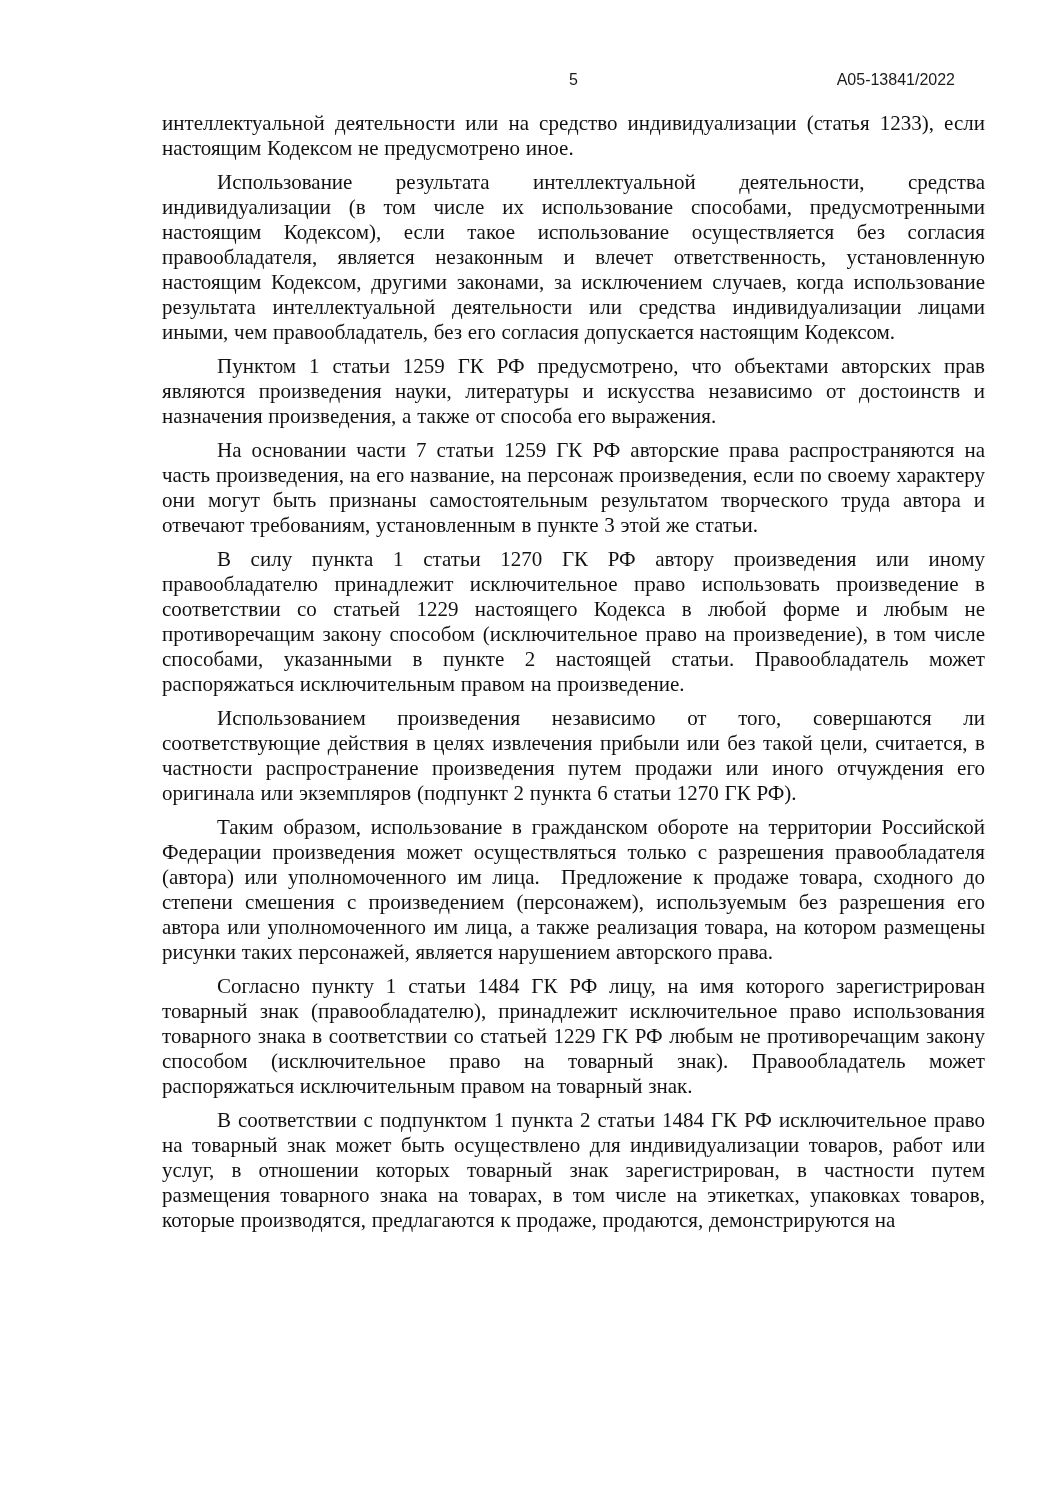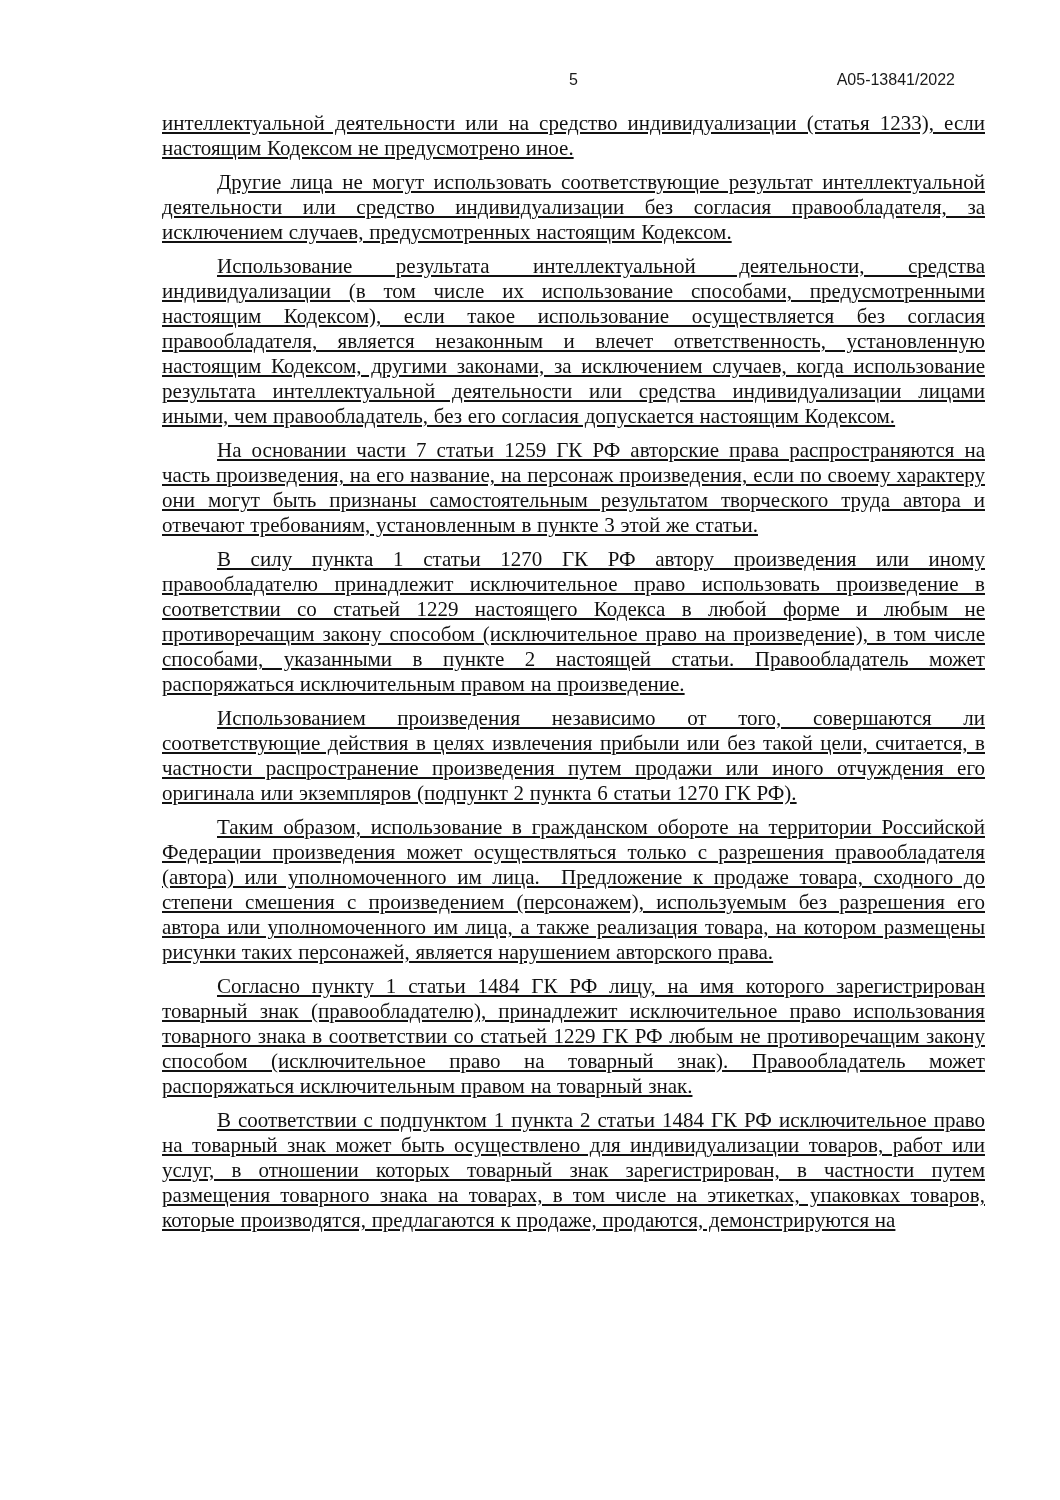--- a/index.html
+++ b/index.html
@@ -48,38 +48,37 @@
   }
   .para {
     font-family: "Liberation Serif", "DejaVu Serif", serif;
     font-size: 21px;
     line-height: 25px;
     text-align: justify;
     text-indent: 55px;
     margin: 0 0 9px 0;
     color: #111111;
     word-spacing: 0.5px;
-    text-decoration: underline;
   }
   .para.continuation {
     text-indent: 0;
   }
 </style>
 </head>
 <body>
 
 <div class="page">
   <div class="header">
     <div class="page-number">5</div>
     <div class="case-number">А05-13841/2022</div>
   </div>
   <div class="content">
       <p class="para continuation">интеллектуальной деятельности или на средство индивидуализации (статья 1233), если настоящим Кодексом не предусмотрено иное.</p>
-      <p class="para">Другие лица не могут использовать соответствующие результат интеллектуальной деятельности или средство индивидуализации без согласия правообладателя, за исключением случаев, предусмотренных настоящим Кодексом.</p>
       <p class="para">Использование результата интеллектуальной деятельности, средства индивидуализации (в том числе их использование способами, предусмотренными настоящим Кодексом), если такое использование осуществляется без согласия правообладателя, является незаконным и влечет ответственность, установленную настоящим Кодексом, другими законами, за исключением случаев, когда использование результата интеллектуальной деятельности или средства индивидуализации лицами иными, чем правообладатель, без его согласия допускается настоящим Кодексом.</p>
+      <p class="para">Пунктом 1 статьи 1259 ГК РФ предусмотрено, что объектами авторских прав являются произведения науки, литературы и искусства независимо от достоинств и назначения произведения, а также от способа его выражения.</p>
       <p class="para">На основании части 7 статьи 1259 ГК РФ авторские права распространяются на часть произведения, на его название, на персонаж произведения, если по своему характеру они могут быть признаны самостоятельным результатом творческого труда автора и отвечают требованиям, установленным в пункте 3 этой же статьи.</p>
       <p class="para">В силу пункта 1 статьи 1270 ГК РФ автору произведения или иному правообладателю принадлежит исключительное право использовать произведение в соответствии со статьей 1229 настоящего Кодекса в любой форме и любым не противоречащим закону способом (исключительное право на произведение), в том числе способами, указанными в пункте 2 настоящей статьи. Правообладатель может распоряжаться исключительным правом на произведение.</p>
       <p class="para">Использованием произведения независимо от того, совершаются ли соответствующие действия в целях извлечения прибыли или без такой цели, считается, в частности распространение произведения путем продажи или иного отчуждения его оригинала или экземпляров (подпункт 2 пункта 6 статьи 1270 ГК РФ).</p>
       <p class="para">Таким образом, использование в гражданском обороте на территории Российской Федерации произведения может осуществляться только с разрешения правообладателя (автора) или уполномоченного им лица.&nbsp; Предложение к продаже товара, сходного до степени смешения с произведением (персонажем), используемым без разрешения его автора или уполномоченного им лица, а также реализация товара, на котором размещены рисунки таких персонажей, является нарушением авторского права.</p>
       <p class="para">Согласно пункту 1 статьи 1484 ГК РФ лицу, на имя которого зарегистрирован товарный знак (правообладателю), принадлежит исключительное право использования товарного знака в соответствии со статьей 1229 ГК РФ любым не противоречащим закону способом (исключительное право на товарный знак). Правообладатель может распоряжаться исключительным правом на товарный знак.</p>
       <p class="para">В соответствии с подпунктом 1 пункта 2 статьи 1484 ГК РФ исключительное право на товарный знак может быть осуществлено для индивидуализации товаров, работ или услуг, в отношении которых товарный знак зарегистрирован, в частности путем размещения товарного знака на товарах, в том числе на этикетках, упаковках товаров, которые производятся, предлагаются к продаже, продаются, демонстрируются на</p>
     </div>
 </div>
 
 </body></html>

